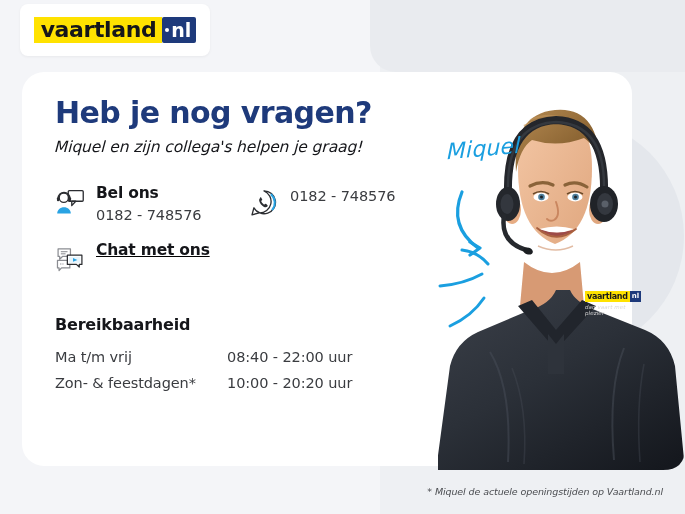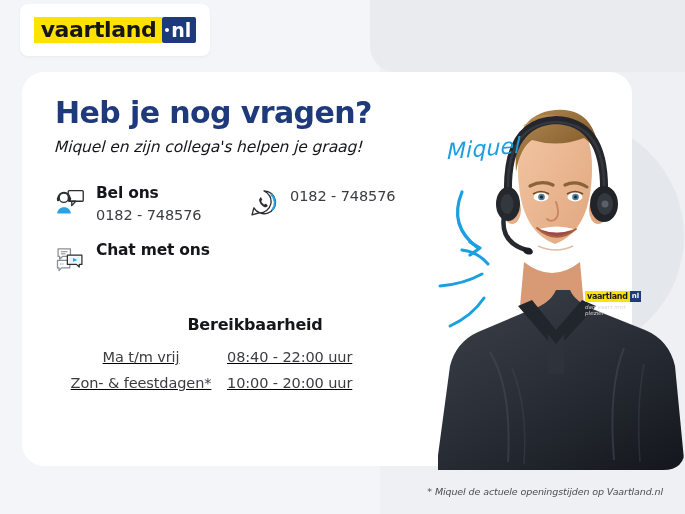--- a/index.html
+++ b/index.html
@@ -130,21 +130,21 @@
   }
 
   
   .contacts {
     margin-top: 28px;
   }
   .contact-row {
     display: flex;
     gap: 12px;
   }
-  .contact-row + .contact-row { margin-top: 16px; }
+  .contact-row + .contact-row { margin-top: 16px; text-decoration: underline; }
 
   .contact-item {
     display: flex;
     align-items: flex-start;
     gap: 11px;
   }
   .contact-item.col1 { width: 182px; flex: none; }
 
   .c-icon {
     width: 30px; height: 34px;
@@ -163,32 +163,31 @@
   .c-sub {
     font-size: 14.5px;
     color: #3a3c40;
     font-family: "DejaVu Sans", sans-serif;
     letter-spacing: -0.1px;
     margin-top: 3px;
     line-height: 1.3;
   }
 
   
-  .avail { margin-top: 38px; text-align: center; }
+  .avail { margin-top: 38px; }
   .avail-title {
     font-size: 16px;
     font-weight: 700;
     color: #15161a;
     font-family: "DejaVu Sans", sans-serif;
     letter-spacing: -0.2px;
   }
   .avail-table {
     margin-top: 11px;
     border-collapse: collapse;
-    text-decoration: underline;
   }
   .avail-table td {
     font-size: 14.5px;
     color: #3a3c40;
     font-family: "DejaVu Sans", sans-serif;
     letter-spacing: -0.1px;
     padding: 2px 0;
     line-height: 1.5;
   }
   .avail-table td.day { width: 172px; }
@@ -351,21 +350,21 @@
   <div class="avail">
     <div class="avail-title">Bereikbaarheid</div>
     <table class="avail-table">
       <tbody>
         <tr>
           <td class="day">Ma t/m vrij</td>
           <td>08:40 - 22:00 uur</td>
         </tr>
         <tr>
           <td class="day">Zon- &amp; feestdagen*</td>
-          <td>10:00 - 20:00 uur</td>
+          <td>10:00 - 20:20 uur</td>
         </tr>
       </tbody>
     </table>
   </div>
 </div>
 
 <svg class="person-layer" viewBox="0 0 247 394">
   <defs>
     <clipPath id="cardClip">
       <path d="M0 0 H247 V372 Q247 394 225 394 H0 Z"></path>

